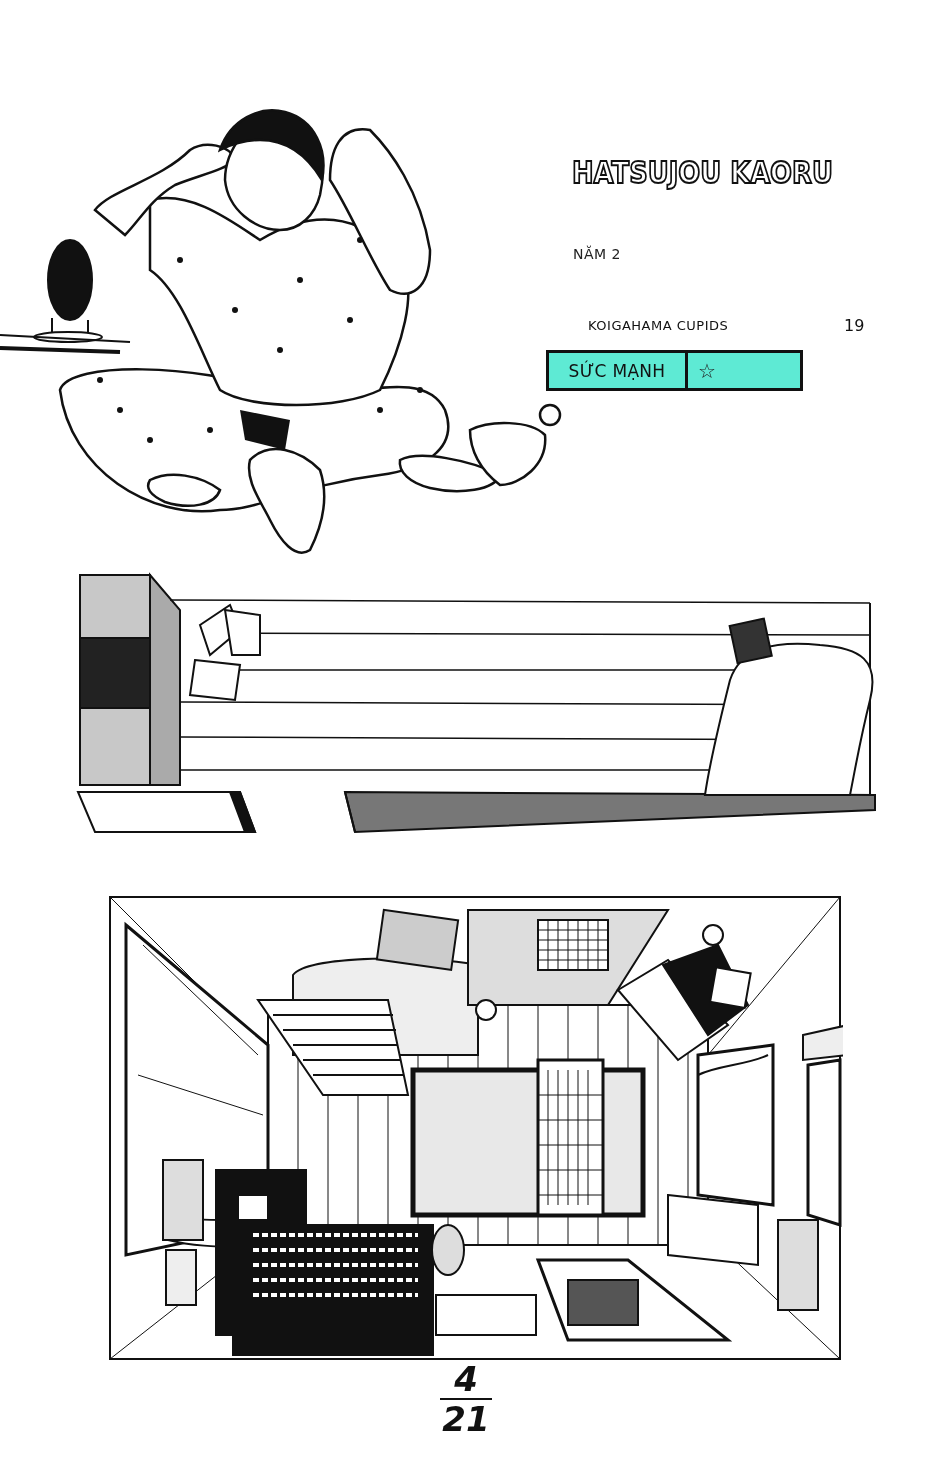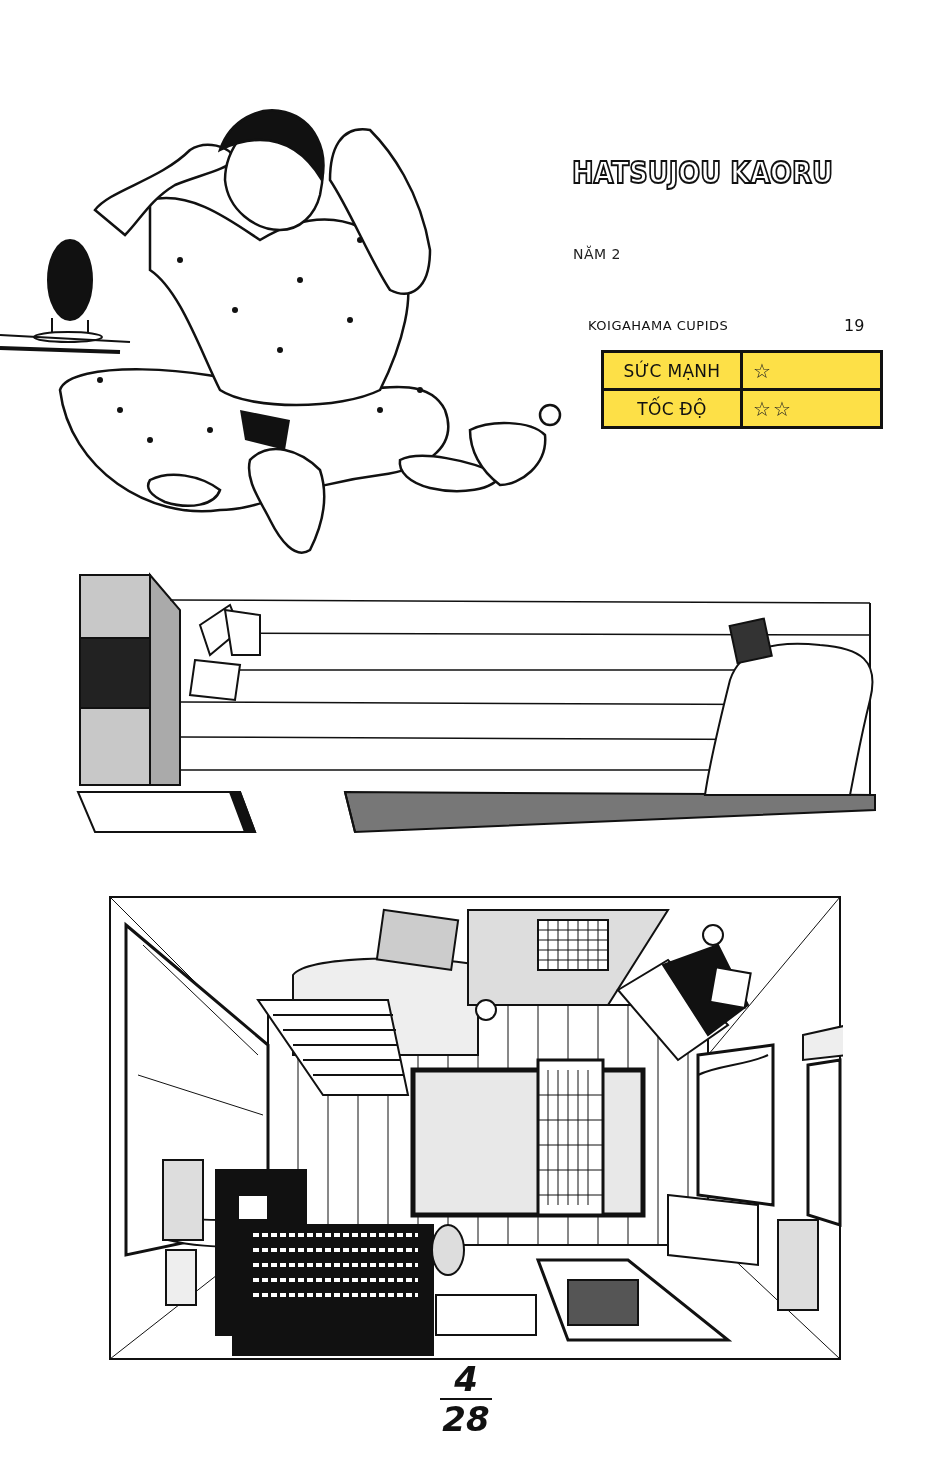--- a/index.html
+++ b/index.html
@@ -11,21 +11,21 @@
   .title { left: 572px; top: 158px; font-family: "DejaVu Sans", sans-serif; font-weight: bold;
            font-size: 30px; letter-spacing: 0px; color: #fff; font-style: normal;
            -webkit-text-stroke: 2px #111; text-shadow: 0 0 0 #111; line-height: 1; transform: scaleX(0.86); transform-origin: left top; }
   .subtitle { left: 573px; top: 206px; font-size: 14px; letter-spacing: 0.5px; color: #222; margin-top: 40px; }
 
   
   .team { left: 588px; top: 318px; font-size: 13px; letter-spacing: 0.5px; color: #111; }
   .jersey { left: 844px; top: 316px; font-size: 16px; color: #111; }
 
   
-  .stats { left: 601px; top: 350px; width: 282px; border: 3px solid #111; border-collapse: collapse; background: #fde047; }
+  .stats { left: 546px; top: 350px; width: 257px; border: 3px solid #111; border-collapse: collapse; background: #5eead4; }
   .stats td { border: 3px solid #111; height: 35px; padding: 0; }
   .stats td.label { width: 136px; text-align: center; font-size: 17px; letter-spacing: 0.3px; color: #111; }
   .stats td.val { padding-left: 10px; font-size: 20px; letter-spacing: 2px; color: #222; }
 
   
   .pnum { left: 436px; top: 1362px; width: 60px; text-align: center; font-weight: bold; font-style: italic;
           font-size: 34px; line-height: 34px; color: #111; font-family: "DejaVu Sans", sans-serif; }
   .pnum .bar { height: 2px; background: #111; margin: 2px 4px; }
 
   svg { position: absolute; }
@@ -87,24 +87,20 @@
 <div class="abs subtitle">NĂM 2</div>
 
 <div class="abs team">KOIGAHAMA CUPIDS</div>
 <div class="abs jersey">19</div>
 
 <table class="abs stats">
   <tbody>
       <tr>
     <td class="label">SỨC MẠNH</td>
     <td class="val">☆</td>
-  </tr>
-  <tr>
-    <td class="label">TỐC ĐỘ</td>
-    <td class="val">☆☆</td>
   </tr>
 </tbody>
   </table>
 
 <svg style="left:70px;top:570px" width="810" height="265" viewBox="0 0 810 265">
   <g stroke="#111" stroke-width="2" fill="#fff">
 
     <rect x="10" y="5" width="70" height="210" fill="#c8c8c8"></rect>
     <rect x="10" y="68" width="70" height="70" fill="#222"></rect>
     <path d="M80 5 L110 40 L110 215 L80 215 Z" fill="#aaa"></path>
@@ -183,14 +179,14 @@
     <path d="M695 140 L740 130 L740 160 L695 165 Z" fill="#eee"></path>
 
     <rect x="670" y="325" width="40" height="90" fill="#ddd"></rect>
     <path d="M560 300 L650 310 L650 370 L560 360 Z" fill="#fff"></path>
   </g>
 </svg>
 
 <div class="abs pnum">
   <div>4</div>
   <div class="bar"></div>
-  <div>28</div>
+  <div>21</div>
 </div>
 
 </body></html>

